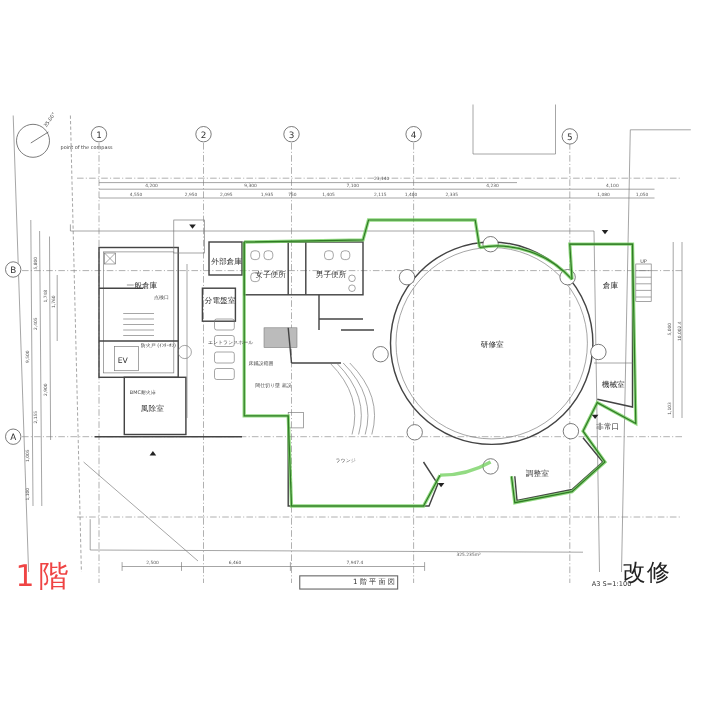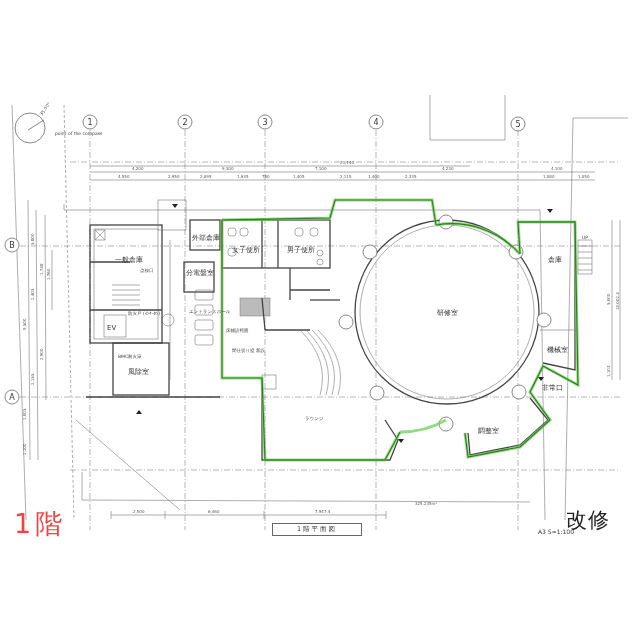--- a/index.html
+++ b/index.html
@@ -16,21 +16,21 @@
   .greencore { stroke:#2f7a24; stroke-width:1.1; fill:none; }
   .bubble { fill:#fff; stroke:#555; stroke-width:0.7; }
   .btext { font-size:8px; fill:#333; text-anchor:middle; }
   #floor-label { position:absolute; left:14px; top:506px; font-size:27px; color:#ef4444;
                  font-family:"DejaVu Sans", sans-serif; letter-spacing:4px; }
   #reno-label { position:absolute; left:566px; top:506px; font-size:21px; color:#222;
                 font-family:"DejaVu Sans", sans-serif; letter-spacing:1px; }
   #scale-label { position:absolute; left:538px; top:528px; font-size:6px; color:#333;
                  font-family:"DejaVu Sans", sans-serif; }
   #sheet-title { position:absolute; left:272px; top:523px; width:88px; height:11px;
-                 border:0.8px solid #666; font-size:6.5px; text-align:center; line-height:11px;
+                 border:0.8px solid #666; font-size:6.5px; text-align:right; line-height:11px;
                  color:#333; background:#fff; letter-spacing:2px; }
 </style>
 </head>
 <body>
 
 <svg id="plan" viewBox="0 0 640 640" xmlns="http://www.w3.org/2000/svg">
 
   <g>
     <circle cx="30" cy="128" r="15" fill="none" stroke="#555" stroke-width="0.7"></circle>
     <line x1="28" y1="130" x2="44" y2="120" stroke="#555" stroke-width="0.7"></line>

